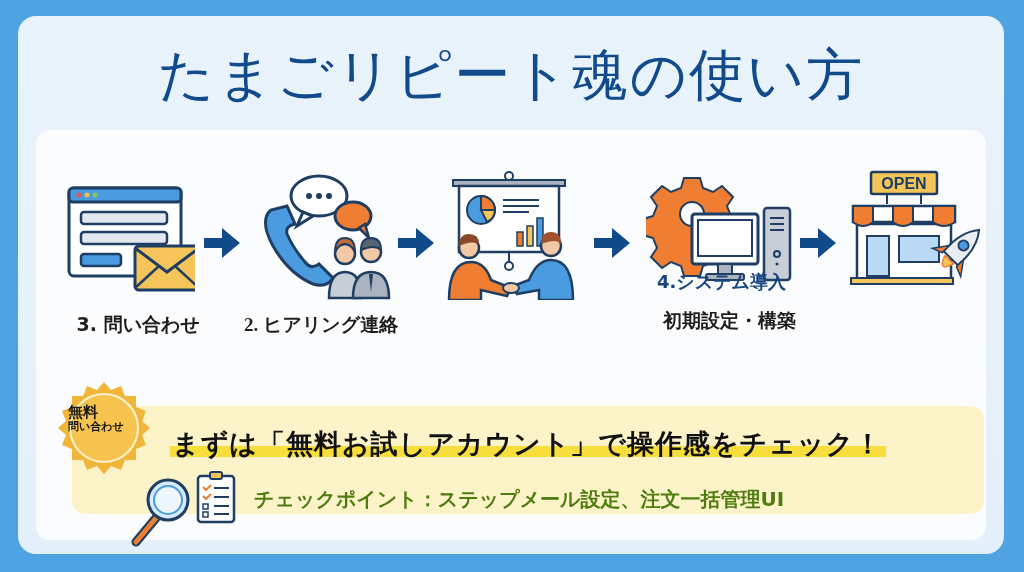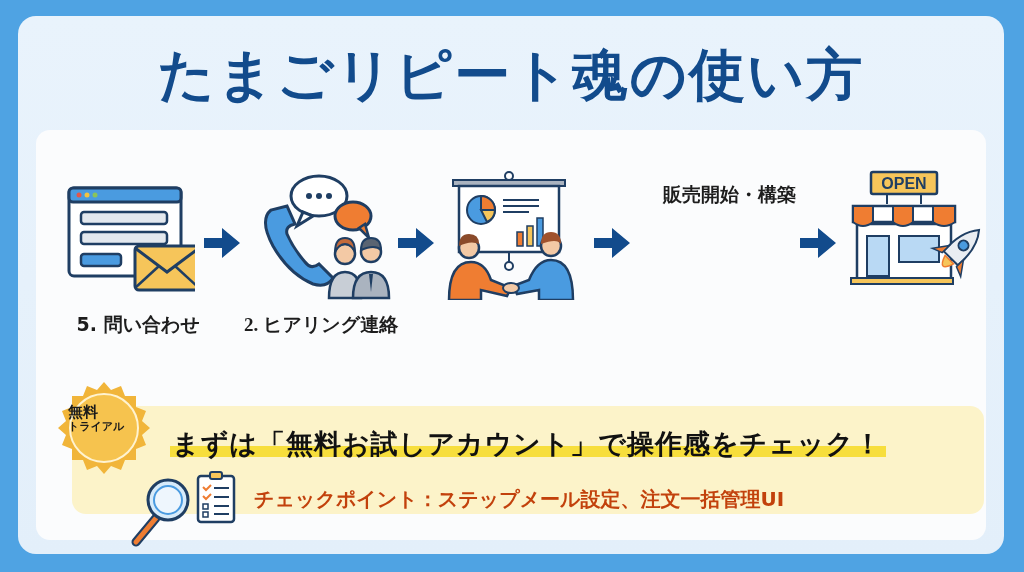--- a/index.html
+++ b/index.html
@@ -9,21 +9,21 @@
     font-family: "DejaVu Sans", "Liberation Sans", sans-serif;
     position: relative;
   }
   .outer {
     position: absolute; left: 18px; top: 16px; width: 986px; height: 538px;
     background: linear-gradient(180deg, #e9f3fc 0%, #e3effa 100%);
     border-radius: 18px;
   }
   .title {
     position: absolute; left: 0; top: 22px; width: 100%;
-    text-align: center; font-size: 56px; font-weight: bold;
+    text-align: center; font-size: 56px; font-weight: normal;
     color: #124b8c; letter-spacing: 2px;
   }
   .inner {
     position: absolute; left: 18px; top: 114px; width: 950px; height: 410px;
     background: #fbfcfd; border-radius: 14px;
   }
   .step {
     position: absolute; top: 40px; width: 150px; text-align: right;
   }
   .step .icon { width: 140px; height: 130px; margin: 0 auto; position: relative; }
@@ -45,21 +45,21 @@
     position: absolute; left: 98px; top: 20px;
     font-size: 27px; font-weight: bold; color: #111;
     white-space: nowrap; letter-spacing: 1px;
   }
   .cta-main .hl {
     background: linear-gradient(180deg, transparent 58%, #f7de3c 58%, #f7de3c 92%, transparent 92%);
     padding: 0 4px 0 2px;
   }
   .cta-sub {
     position: absolute; left: 182px; top: 80px;
-    font-size: 20px; font-weight: bold; color: #c2410c; white-space: nowrap; text-align: center;
+    font-size: 20px; font-weight: bold; color: #4d7c0f; white-space: nowrap; text-align: center;
   }
   .badge {
     position: absolute; left: 20px; top: 250px; width: 96px; height: 96px;
   }
   .badge-text {
     position: absolute; left: 12px; top: 24px; width: 96px; text-align: left;
     font-weight: bold; color: #1a1a1a; line-height: 1.15;
   }
   .badge-text .b1 { font-size: 15px; display: block; }
   .badge-text .b2 { font-size: 11px; display: block; }
@@ -83,21 +83,21 @@
             <circle cx="40" cy="25" r="2.5" fill="#8ac45a"></circle>
           <rect x="26" y="42" width="86" height="12" rx="3" fill="#e3e8ee" stroke="#1f3e63" stroke-width="2.5"></rect>
           <rect x="26" y="62" width="86" height="12" rx="3" fill="#e3e8ee" stroke="#1f3e63" stroke-width="2.5"></rect>
           <rect x="26" y="84" width="40" height="12" rx="3" fill="#4a9be0" stroke="#1f3e63" stroke-width="2.5"></rect>
           <rect x="80" y="76" width="64" height="44" rx="4" fill="#f6c55a" stroke="#1f3e63" stroke-width="3"></rect>
           <polyline points="80,78 112,102 144,78" fill="none" stroke="#1f3e63" stroke-width="3"></polyline>
           <line x1="80" y1="118" x2="104" y2="96" stroke="#1f3e63" stroke-width="2.5"></line>
           <line x1="144" y1="118" x2="120" y2="96" stroke="#1f3e63" stroke-width="2.5"></line>
         </svg>
       </div>
-      <div class="label">5. 問い合わせ</div>
+      <div class="label">3. 問い合わせ</div>
     </div>
 
     <svg class="arrow" style="left:168px;" viewBox="0 0 36 30">
       <polygon points="0,10 18,10 18,0 36,15 18,30 18,20 0,20" fill="#124b8c"></polygon>
     </svg>
 
     <div class="step" style="left:208px;font-family:Liberation Serif, serif;">
       <div class="icon">
         <svg width="150" height="130" viewBox="0 0 150 130">
           <path d="M22 40 q-12 10 2 36 q16 28 40 38 q14 4 20 -6 l-14 -14 q-8 6 -14 -2 q-12 -14 -18 -28 q-2 -8 8 -10 l-8 -18 z" fill="#4a9be0" stroke="#1f3e63" stroke-width="3"></path>
@@ -150,21 +150,40 @@
           <ellipse cx="72" cy="118" rx="8" ry="5" fill="#f3c9a5" stroke="#1f3e63" stroke-width="2"></ellipse>
         </svg>
       </div>
     </div>
 
     <svg class="arrow" style="left:558px;" viewBox="0 0 36 30">
       <polygon points="0,10 18,10 18,0 36,15 18,30 18,20 0,20" fill="#124b8c"></polygon>
     </svg>
 
     <div class="step step4" style="left:600px; width:160px;">
-      <div class="label">販売開始・構築</div>
+      <div class="icon" style="height:126px;">
+        <svg width="150" height="126" viewBox="0 0 150 126">
+          <g transform="translate(46,44)">
+            <path d="M-8 -36 h16 l3 10 l10 4 l9 -6 l11 11 l-6 9 l4 10 l10 3 v16 l-10 3 l-4 10 l6 9 l-11 11 l-9 -6 l-10 4 l-3 10 h-16 l-3 -10 l-10 -4 l-9 6 l-11 -11 l6 -9 l-4 -10 l-10 -3 v-16 l10 -3 l4 -10 l-6 -9 l11 -11 l9 6 l10 -4 z" fill="#ef7d32" stroke="#1f3e63" stroke-width="2"></path>
+            <circle cx="0" cy="0" r="12" fill="#fbfcfd" stroke="#1f3e63" stroke-width="2"></circle>
+          </g>
+          <rect x="46" y="44" width="66" height="50" rx="3" fill="#fff" stroke="#1f3e63" stroke-width="3"></rect>
+          <rect x="52" y="50" width="54" height="36" fill="#fff" stroke="#1f3e63" stroke-width="2"></rect>
+          <rect x="72" y="94" width="14" height="10" fill="#aab3bf" stroke="#1f3e63" stroke-width="2"></rect>
+          <rect x="60" y="104" width="38" height="6" rx="2" fill="#aab3bf" stroke="#1f3e63" stroke-width="2"></rect>
+          <rect x="118" y="38" width="26" height="72" rx="3" fill="#c8ced6" stroke="#1f3e63" stroke-width="2.5"></rect>
+          <line x1="124" y1="48" x2="138" y2="48" stroke="#1f3e63" stroke-width="2"></line>
+          <line x1="124" y1="54" x2="138" y2="54" stroke="#1f3e63" stroke-width="2"></line>
+          <line x1="124" y1="60" x2="138" y2="60" stroke="#1f3e63" stroke-width="2"></line>
+          <circle cx="131" cy="84" r="3" fill="none" stroke="#1f3e63" stroke-width="2"></circle>
+          <circle cx="131" cy="94" r="1.5" fill="#1f3e63"></circle>
+        </svg>
+        <div class="sublabel" style="top:100px;">4.システム導入</div>
+      </div>
+      <div class="label">初期設定・構築</div>
     </div>
 
     <svg class="arrow" style="left:764px;" viewBox="0 0 36 30">
       <polygon points="0,10 18,10 18,0 36,15 18,30 18,20 0,20" fill="#124b8c"></polygon>
     </svg>
 
     <div class="step" style="left:796px;">
       <div class="icon">
         <svg width="150" height="130" viewBox="0 0 150 130">
           <rect x="34" y="2" width="66" height="22" rx="2" fill="#f6c55a" stroke="#1f3e63" stroke-width="2.5"></rect>
@@ -197,21 +216,21 @@
       <div class="cta-sub">チェックポイント：ステップメール設定、注文一括管理UI</div>
     </div>
 
     <div class="badge">
       <svg width="96" height="96" viewBox="0 0 96 96">
         <polygon fill="#f1b53a" points="48,2 55,10 65,6 69,16 80,16 80,27 90,31 86,41 94,48 86,55 90,65 80,69 80,80 69,80 65,90 55,86 48,94 41,86 31,90 27,80 16,80 16,69 6,65 10,55 2,48 10,41 6,31 16,27 16,16 27,16 31,6 41,10"></polygon>
         <circle cx="48" cy="48" r="34" fill="#f6c34e" stroke="#fff3d0" stroke-width="2"></circle>
       </svg>
       <div class="badge-text">
         <span class="b1">無料</span>
-        <span class="b2">トライアル</span>
+        <span class="b2">問い合わせ</span>
       </div>
     </div>
 
     <div class="tools">
       <svg width="120" height="90" viewBox="0 0 120 90">
         <g>
           <line x1="10" y1="76" x2="30" y2="52" stroke="#1f3e63" stroke-width="9" stroke-linecap="round"></line>
           <line x1="10" y1="76" x2="30" y2="52" stroke="#ef7d32" stroke-width="5" stroke-linecap="round"></line>
           <circle cx="42" cy="34" r="20" fill="#d7ebfa" stroke="#1f3e63" stroke-width="3"></circle>
           <circle cx="42" cy="34" r="14" fill="#eef6fd" stroke="#4a9be0" stroke-width="2"></circle>

